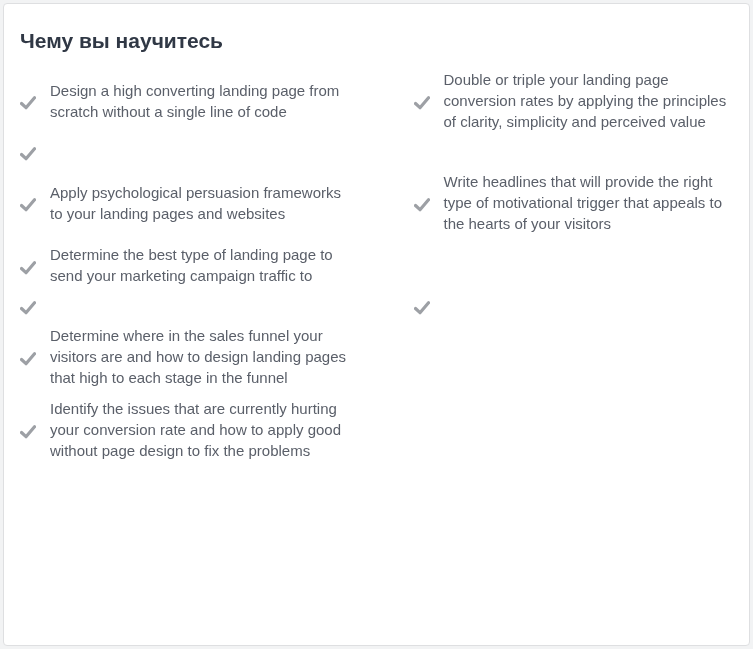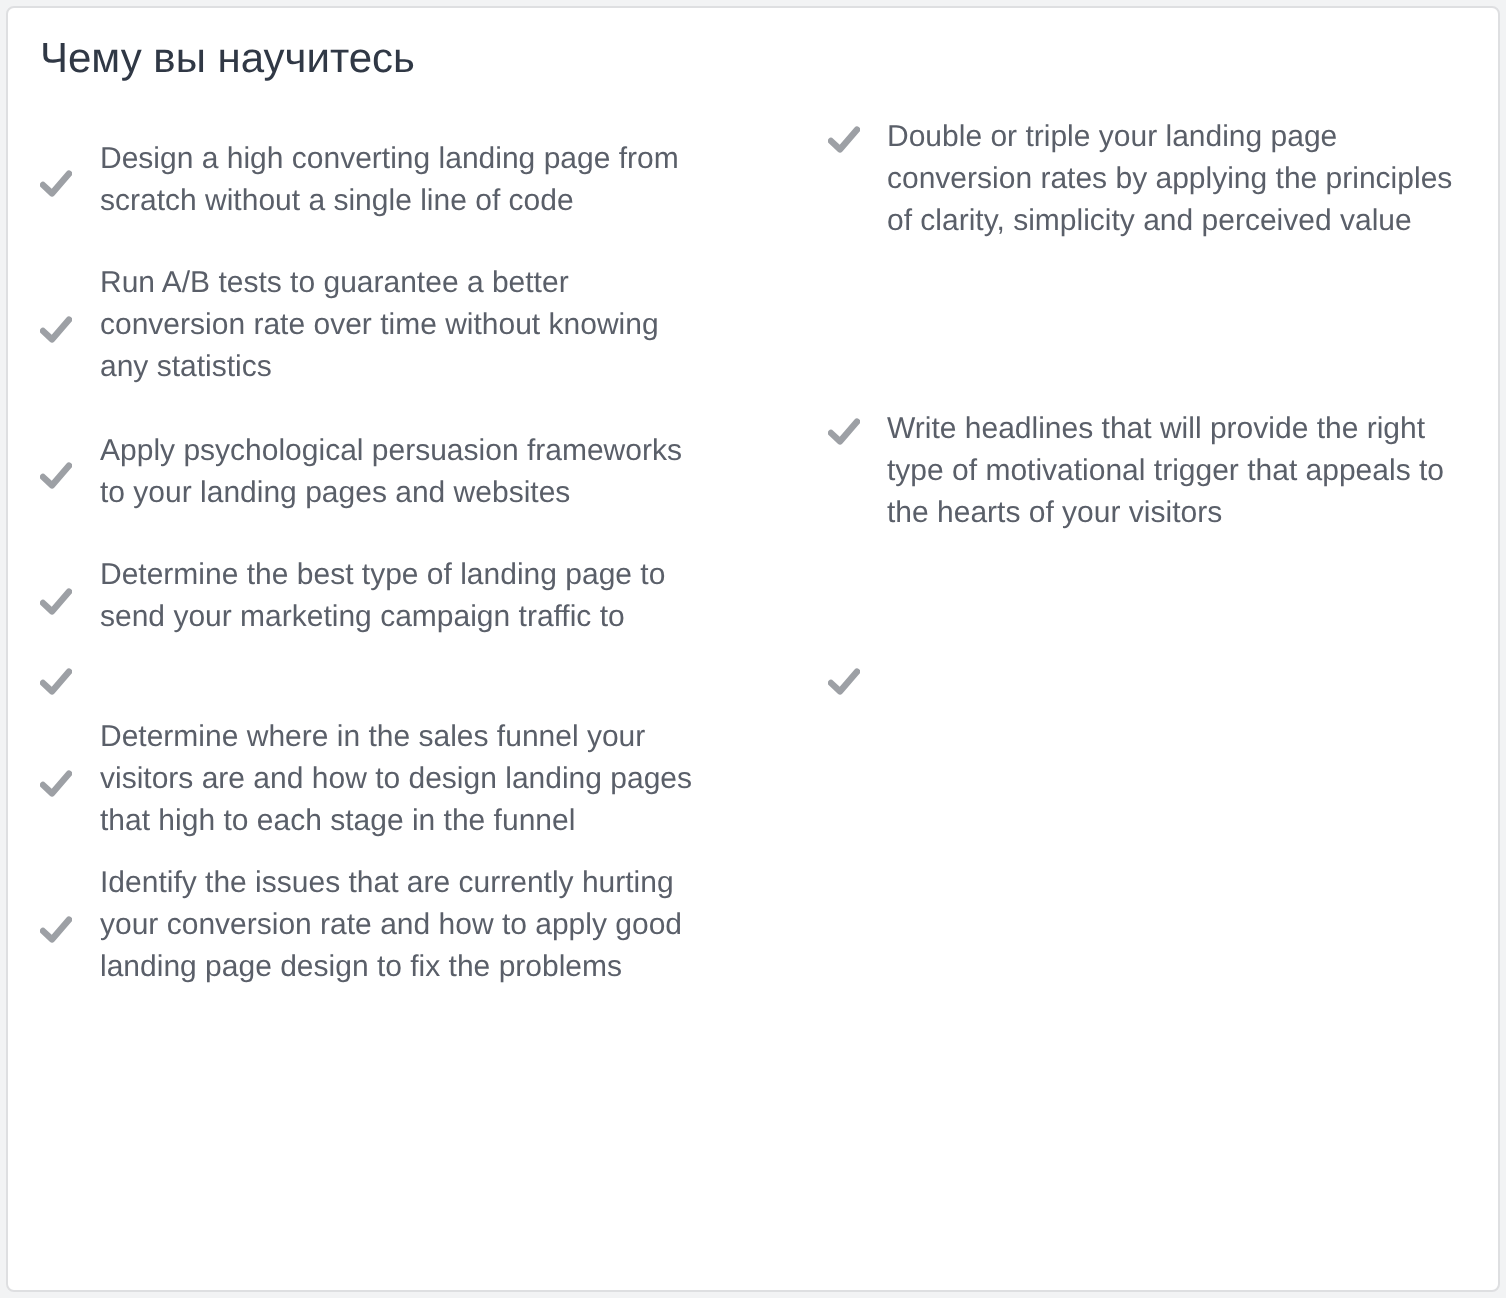--- a/index.html
+++ b/index.html
@@ -19,38 +19,38 @@
   }
   .card{
     position:absolute;left:3px;top:3px;right:3px;bottom:3px;
     background:var(--card-bg);
     border:1px solid var(--border);
     border-radius:4px;
     padding:12px 14px 24px 16px;
     overflow:hidden;
   }
   .card-title{
-    margin:0 0 14px 0;
+    margin:11px 0 14px 0;
     font-size:21px;
-    font-weight:400;
+    font-weight:700;
     color:var(--title);
     line-height:28px;
   }
   .learn-grid{width:100%;}
   .row{
     display:grid;
     grid-template-columns:1fr 1fr;
   }
   .item{
     display:flex;
     align-items:flex-start;
     padding-bottom:10px;
   }
   .item.left-cell{padding-right:30px;align-items:center;}
-  .item.right-cell{padding-left:36px;}
+  .item.right-cell{padding-left:36px;align-items:center;}
   .check{
     flex:0 0 16px;
     margin-right:14px;
     margin-top:5px;
     line-height:0;
   }
   .check svg{display:block;}
   .item-text{
     font-size:15px;
     line-height:21px;
@@ -84,21 +84,20 @@
       </div>
     </div>
 
     <div class="row">
       <div class="item left-cell">
         <span class="check">
             <svg width="16" height="14" viewBox="0 0 16 14">
               <path d="M1.5 7.5 L6 11.7 L14.5 1.8" stroke="#9da0a5" stroke-width="3.2" fill="none" stroke-linecap="round" stroke-linejoin="round"></path>
             </svg>
           </span>
-        <span class="item-text">Run A/B tests to guarantee a better conversion rate over time without knowing any statistics</span>
       </div>
     </div>
 
     <div class="row">
       <div class="item left-cell">
         <span class="check">
             <svg width="16" height="14" viewBox="0 0 16 14">
               <path d="M1.5 7.5 L6 11.7 L14.5 1.8" stroke="#9da0a5" stroke-width="3.2" fill="none" stroke-linecap="round" stroke-linejoin="round"></path>
             </svg>
           </span>
@@ -153,19 +152,19 @@
       </div>
     </div>
 
     <div class="row">
       <div class="item left-cell">
         <span class="check">
             <svg width="16" height="14" viewBox="0 0 16 14">
               <path d="M1.5 7.5 L6 11.7 L14.5 1.8" stroke="#9da0a5" stroke-width="3.2" fill="none" stroke-linecap="round" stroke-linejoin="round"></path>
             </svg>
           </span>
-        <span class="item-text">Identify the issues that are currently hurting your conversion rate and how to apply good landing page design to fix the problems</span>
+        <span class="item-text">Identify the issues that are currently hurting your conversion rate and how to apply good without page design to fix the problems</span>
       </div>
       <div class="item right-cell"></div>
     </div>
 
   </div>
 </div>
 
 </body></html>

